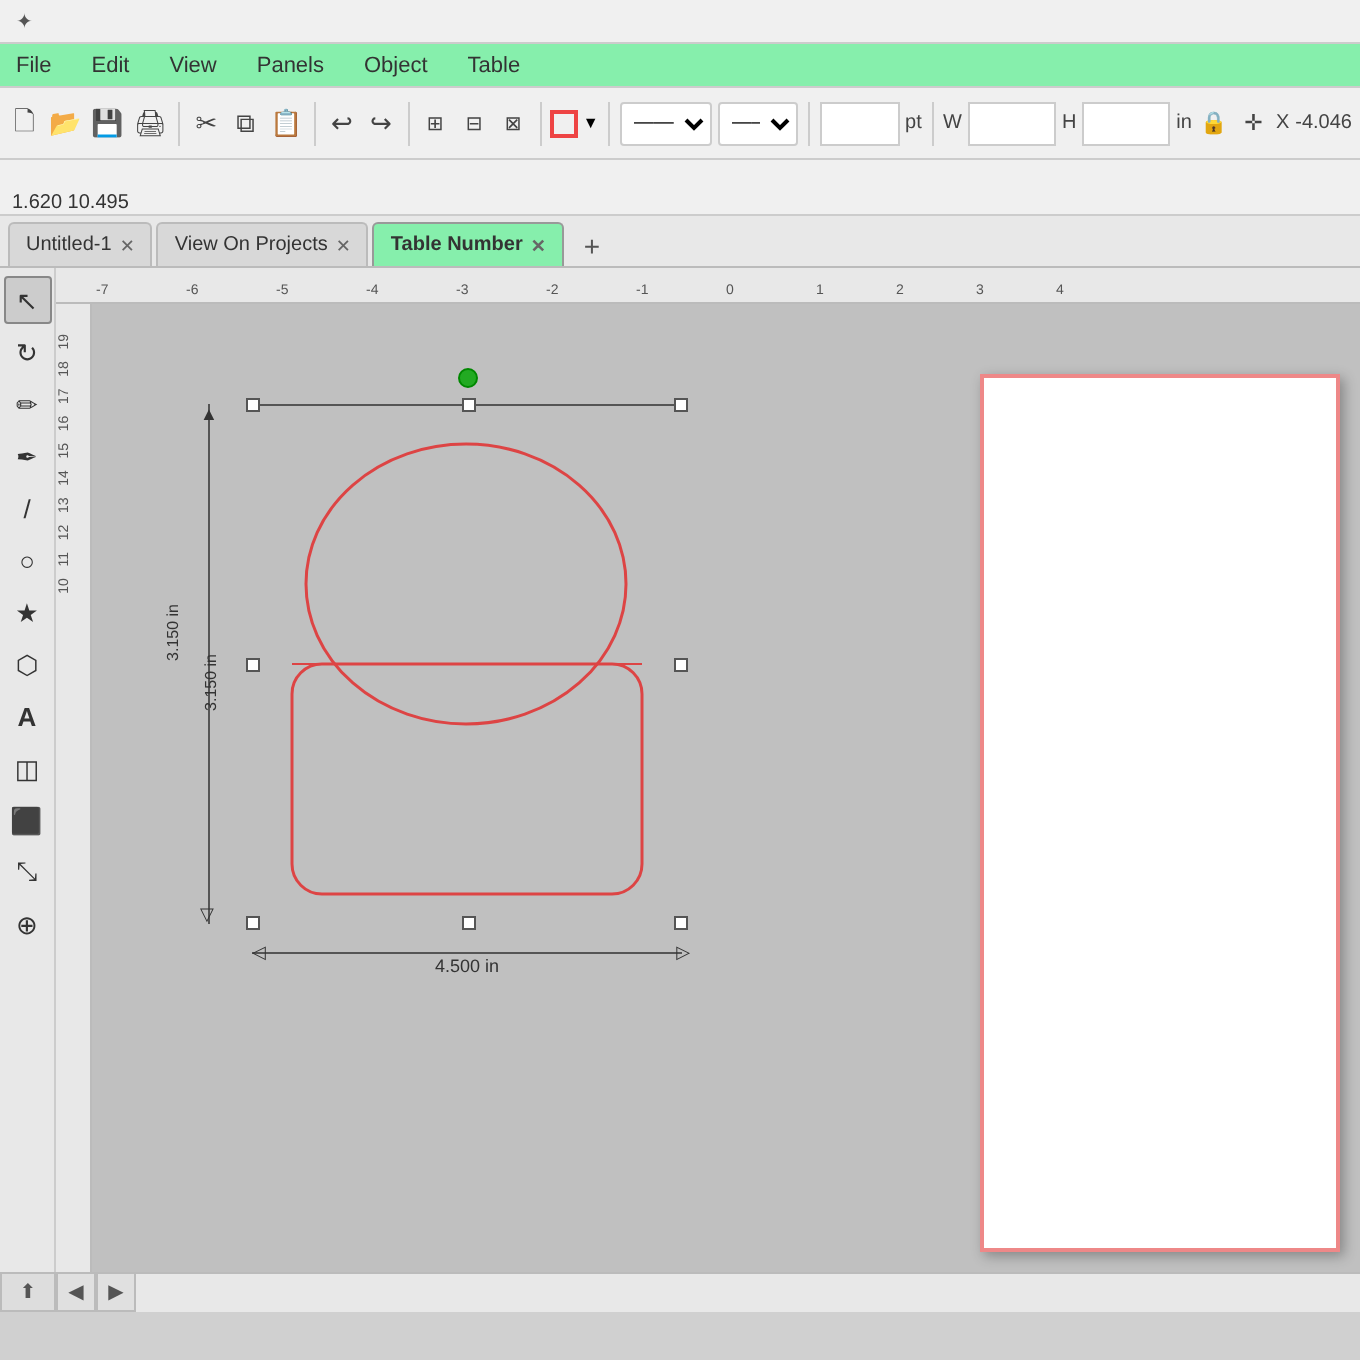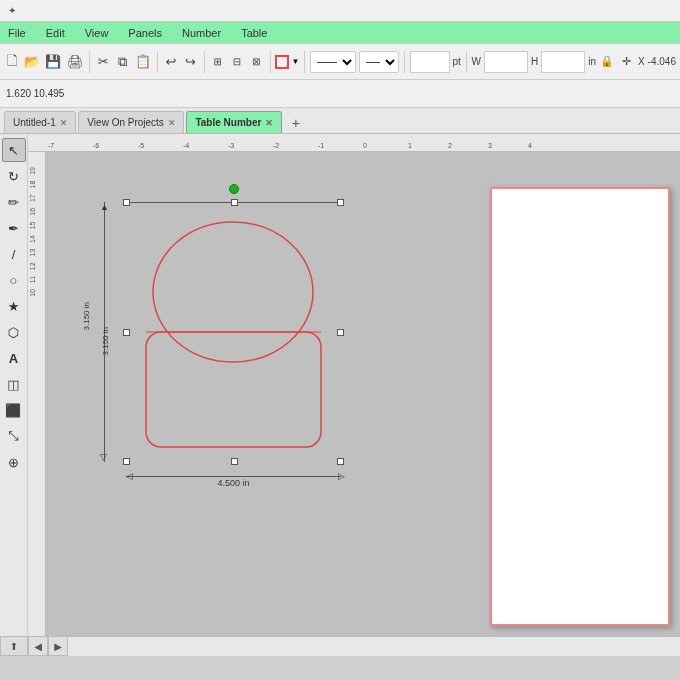--- a/index.html
+++ b/index.html
@@ -63,21 +63,21 @@
       height: 22px; width: 48px; border: 1px solid #ccc; background: white; font-size: 10px; padding: 0 3px; text-align: center;
     }
     .toolbar-label { font-size: 10px; color: #444; }
 
     
     #propbar {
       height: 28px;
       background: #f0f0f0;
       border-bottom: 1px solid #ccc;
       display: flex;
-      align-items: center;
+      align-items: flex-end;
       padding: 0 6px;
       gap: 4px;
       font-size: 10px;
       color: #333;
     }
     .prop-label { font-size: 10px; color: #333; }
 
     
     #tabs {
       height: 26px;
@@ -251,21 +251,21 @@
 
 <div id="titlebar">
   <span class="logo-icon">✦</span>
 </div>
 
 <div id="menubar">
   <span class="menu-item">File</span>
   <span class="menu-item">Edit</span>
   <span class="menu-item">View</span>
   <span class="menu-item">Panels</span>
-  <span class="menu-item">Number</span>
+  <span class="menu-item">Object</span>
   <span class="menu-item">Table</span>
 </div>
 
 <div id="toolbar">
 
   <button class="toolbar-btn">🗋</button>
   <button class="toolbar-btn">📂</button>
   <button class="toolbar-btn">💾</button>
   <button class="toolbar-btn">🖨</button>
   <div class="toolbar-sep"></div>

